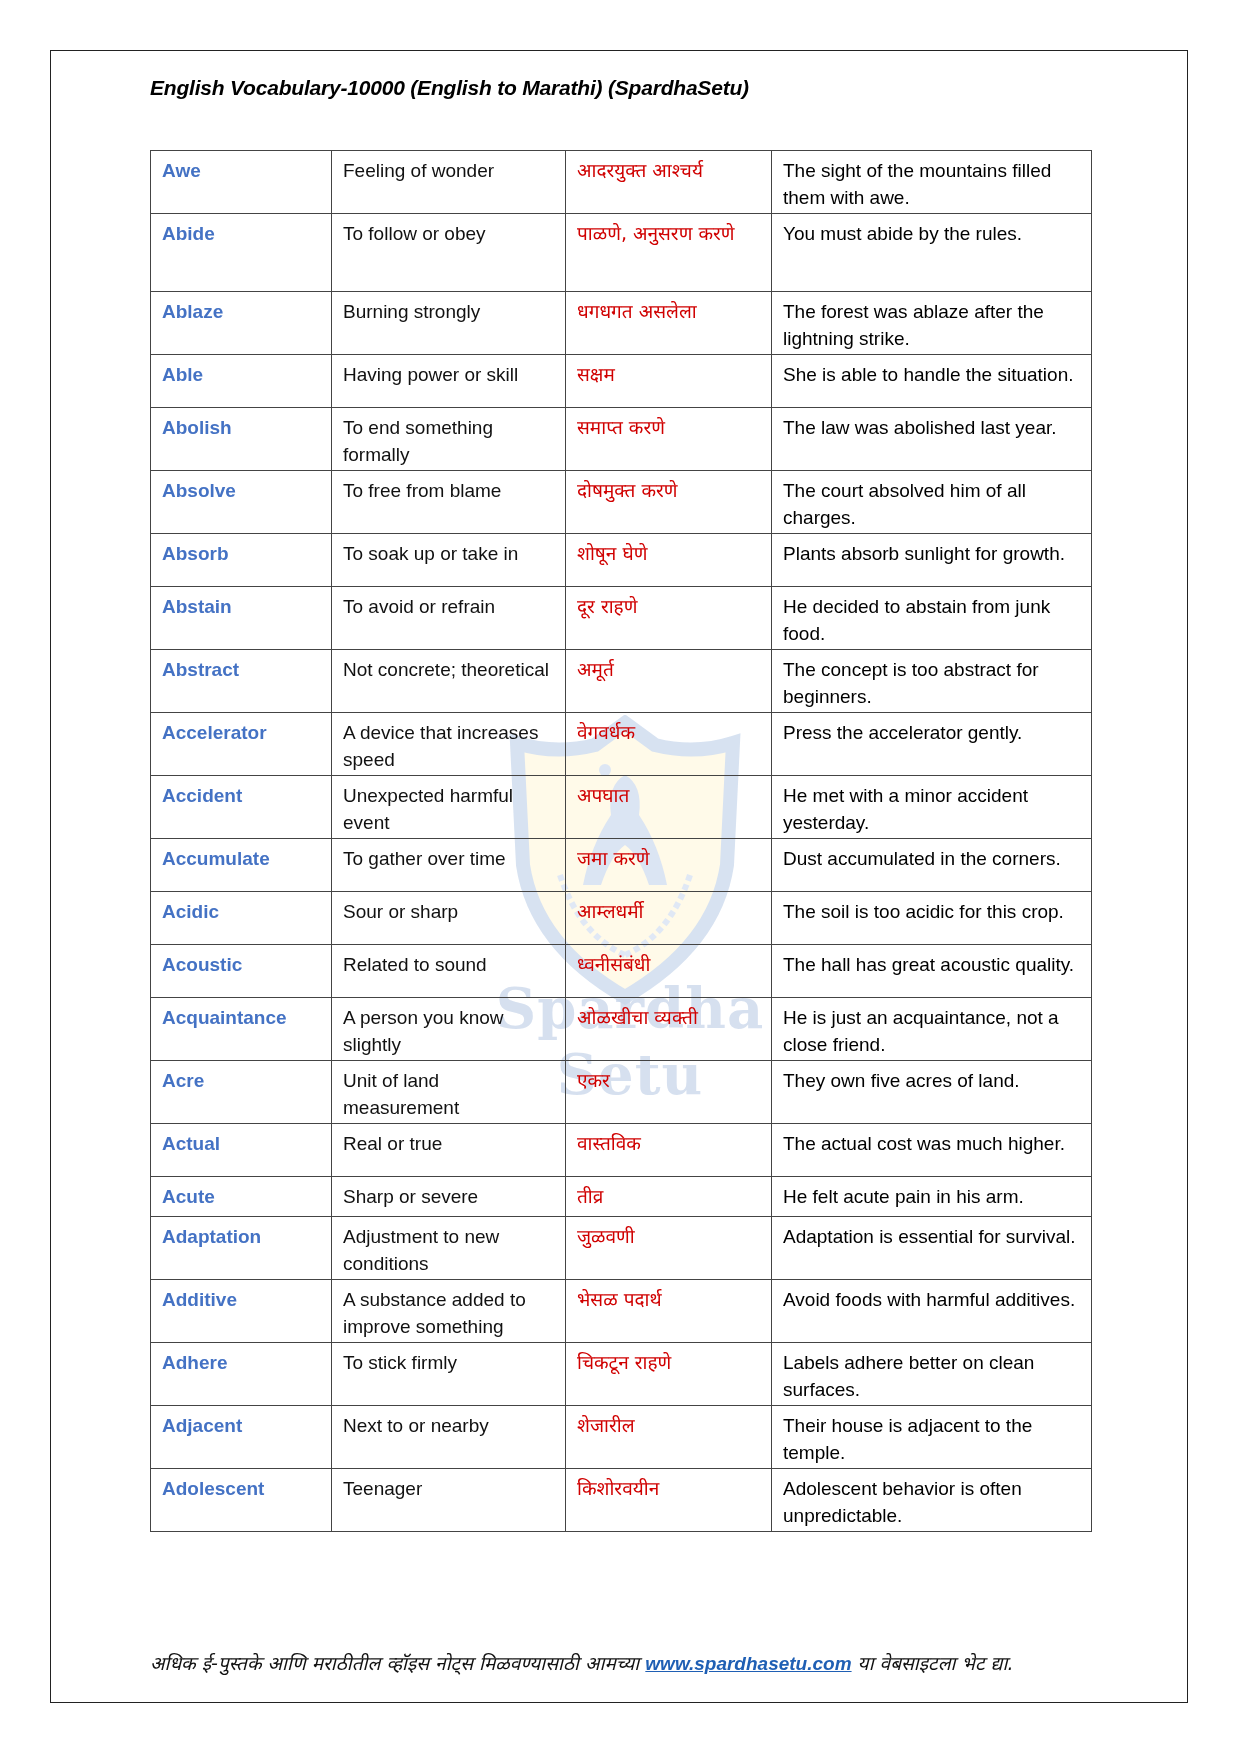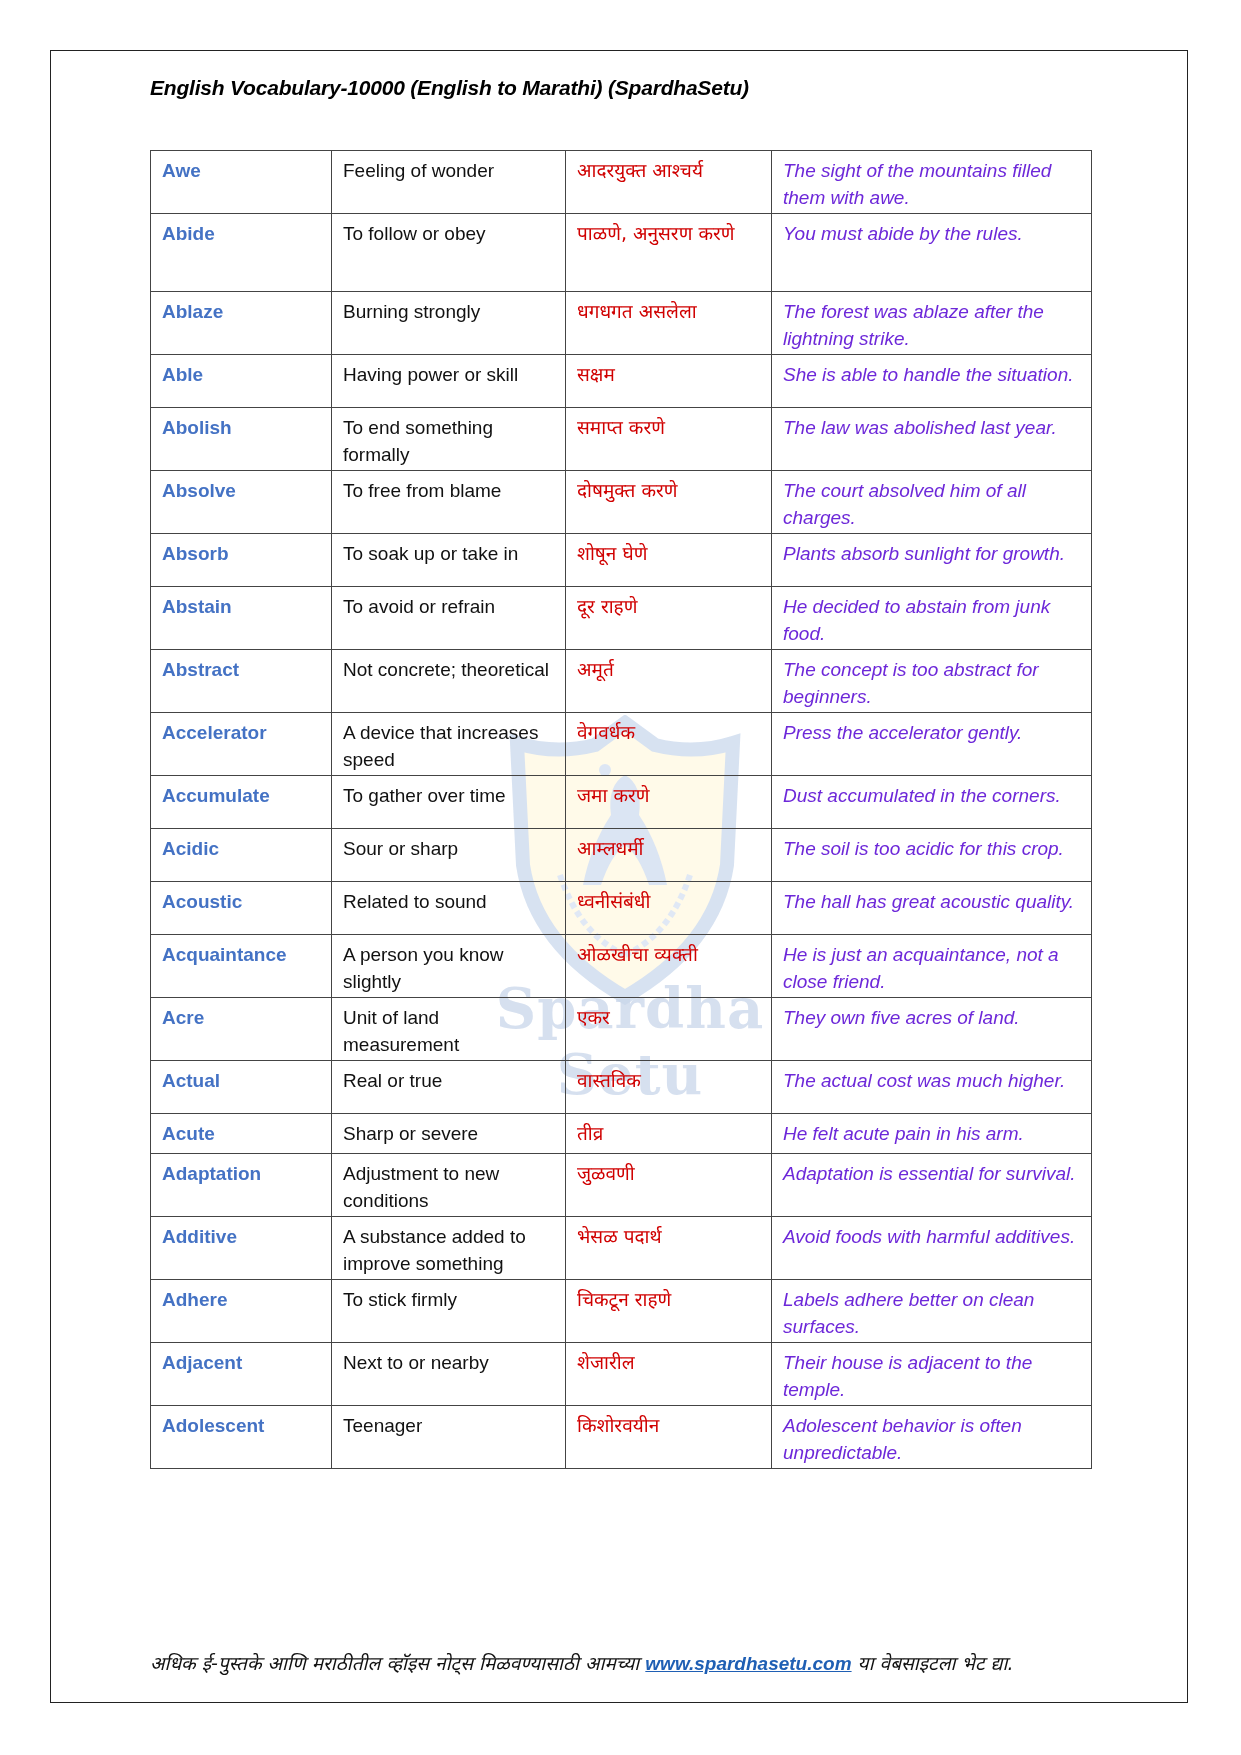--- a/index.html
+++ b/index.html
@@ -20,21 +20,21 @@
   table.vocab td { border: 1px solid #444; vertical-align: top; padding: 6px 10px 2px 11px;
                    font-size: 19px; line-height: 27px; }
   table.vocab col.c1 { width: 181px; }
   table.vocab col.c2 { width: 234px; }
   table.vocab col.c3 { width: 206px; }
   table.vocab col.c4 { width: 320px; }
   td.word { color: #4472c4; font-weight: bold; font-size: 19px; }
   td.meaning { color: #111; }
   td.marathi { color: #d00000; font-family: "DejaVu Sans", sans-serif; font-size: 22px;
                line-height: 36px; padding-top: 5px; padding-left: 11px; }
-  td.example { font-style: italic; color: #6d28d9; }
+  td.example { color: #000000; }
   tr { height: 53px; }
   tr.r-abide { height: 78px; }
   tr.r-acute { height: 40px; }
   .footer { position: absolute; left: 150px; top: 1650px; font-size: 19px; font-style: italic;
             font-family: "DejaVu Sans", sans-serif; white-space: nowrap; color: #111; }
   .footer a { color: #1f5fb4; text-decoration: underline; font-weight: bold;
               font-family: "Liberation Sans", sans-serif; }
 </style>
 </head>
 <body>
@@ -114,20 +114,26 @@
         <td class="marathi">अमूर्त</td>
         <td class="example">The concept is too abstract for beginners.</td>
       </tr>
       <tr>
         <td class="word">Accelerator</td>
         <td class="meaning">A device that increases speed</td>
         <td class="marathi">वेगवर्धक</td>
         <td class="example">Press the accelerator gently.</td>
       </tr>
       <tr>
+        <td class="word">Accident</td>
+        <td class="meaning">Unexpected harmful event</td>
+        <td class="marathi">अपघात</td>
+        <td class="example">He met with a minor accident yesterday.</td>
+      </tr>
+      <tr>
         <td class="word">Accumulate</td>
         <td class="meaning">To gather over time</td>
         <td class="marathi">जमा करणे</td>
         <td class="example">Dust accumulated in the corners.</td>
       </tr>
       <tr>
         <td class="word">Acidic</td>
         <td class="meaning">Sour or sharp</td>
         <td class="marathi">आम्लधर्मी</td>
         <td class="example">The soil is too acidic for this crop.</td>

